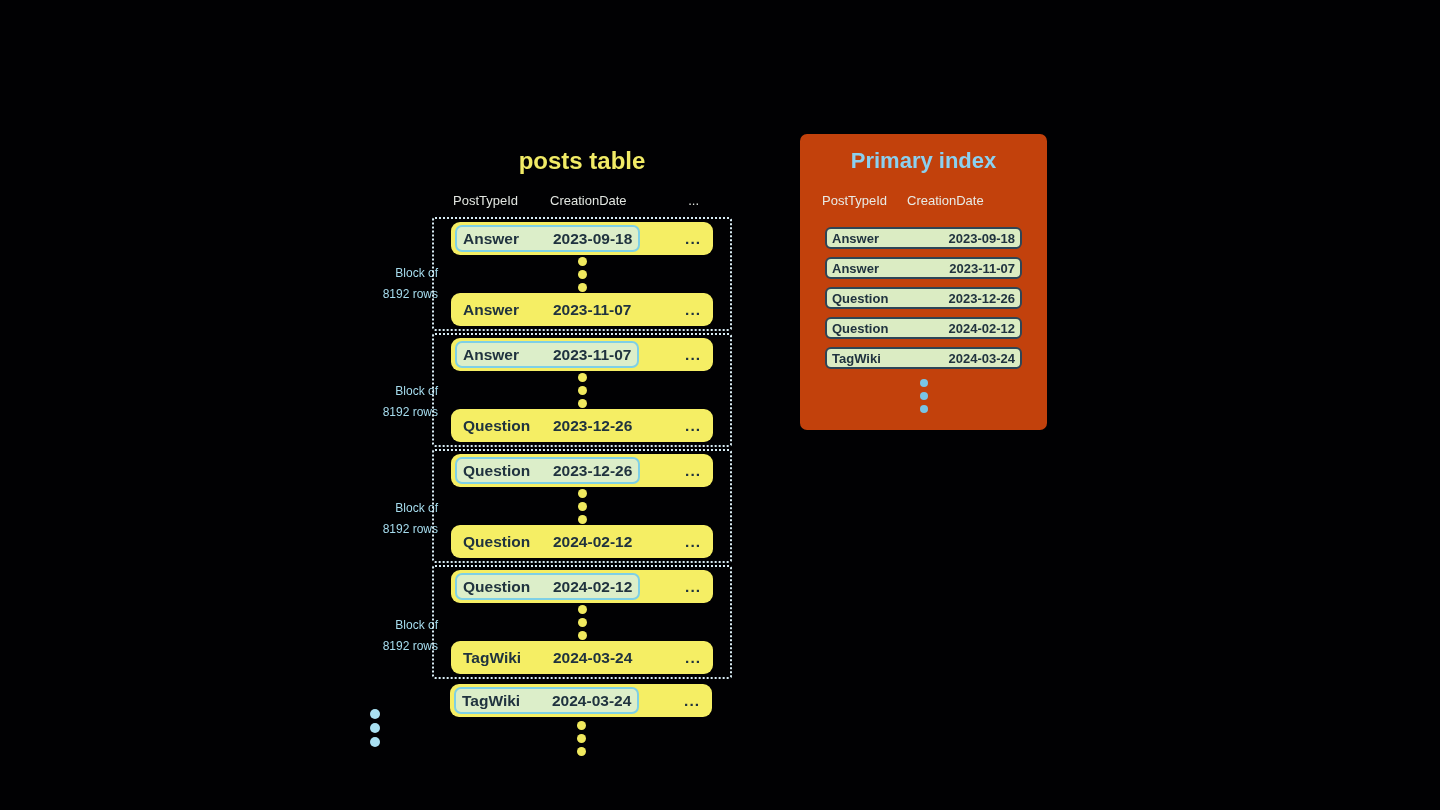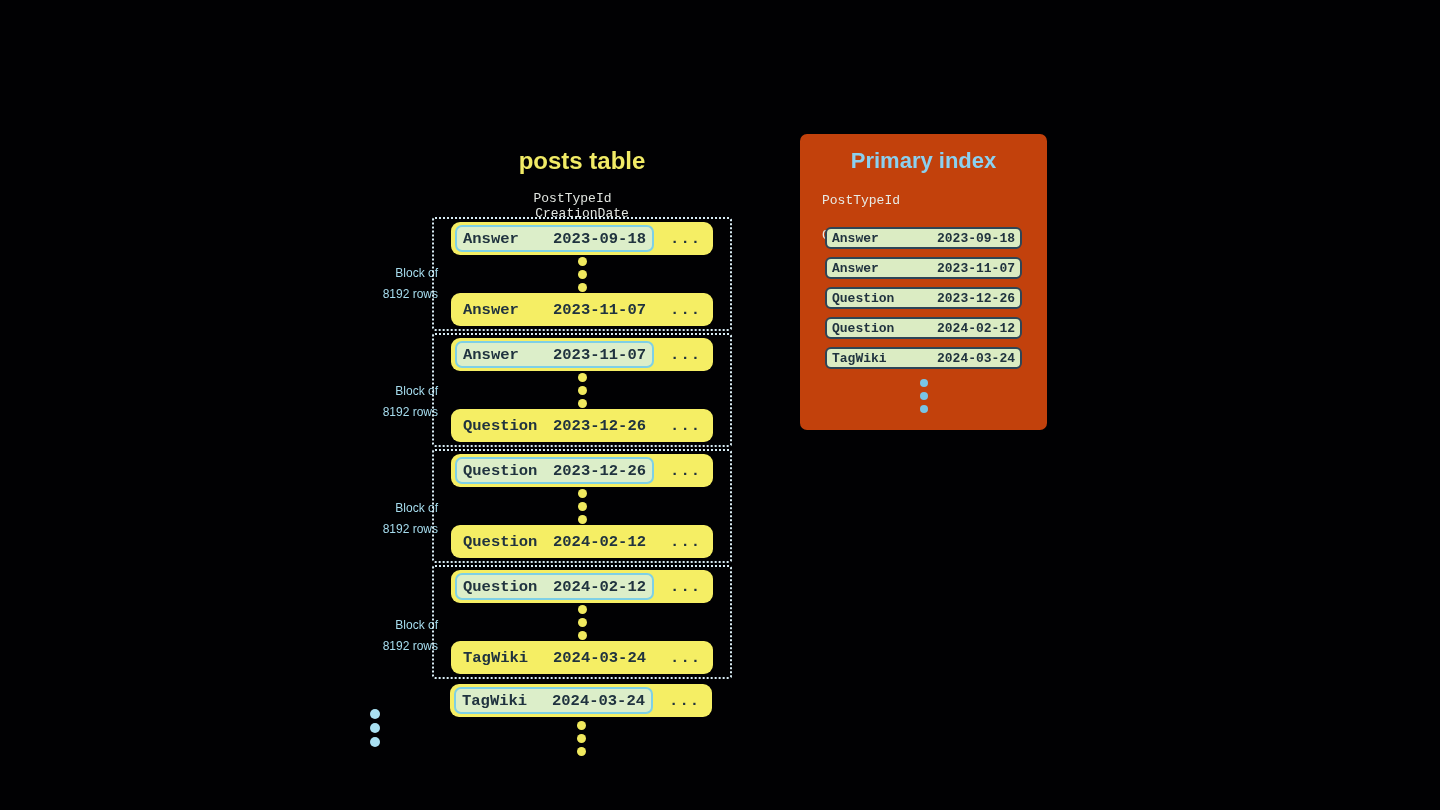--- a/index.html
+++ b/index.html
@@ -1,18 +1,18 @@
 <!DOCTYPE html>
 <html><head>
 <meta charset="utf-8">
 <style>
   html,body{margin:0;padding:0;background:#010103;}
   .stage{position:relative;width:1440px;height:810px;background:#010103;overflow:hidden;
          font-family:"Liberation Sans",sans-serif;margin-top:25px;}
-  .mono{font-family:Liberation Mono, monospace;flex-direction:column;}
+  .mono{font-family:Liberation Sans, sans-serif;}
 
   
   .pt-title{position:absolute;left:432px;top:122px;width:300px;text-align:center;
             font-size:24px;font-weight:600;color:#f1eb66;}
   .pt-header{position:absolute;left:432px;top:166px;width:300px;height:18px;
              display:flex;align-items:center;color:#e2e6e1;font-size:13px;}
   .pt-header .hpad{width:21px;}
   .pt-header .htype{width:97px;}
   .pt-header .hell{margin-left:auto;margin-right:33px;}
 

